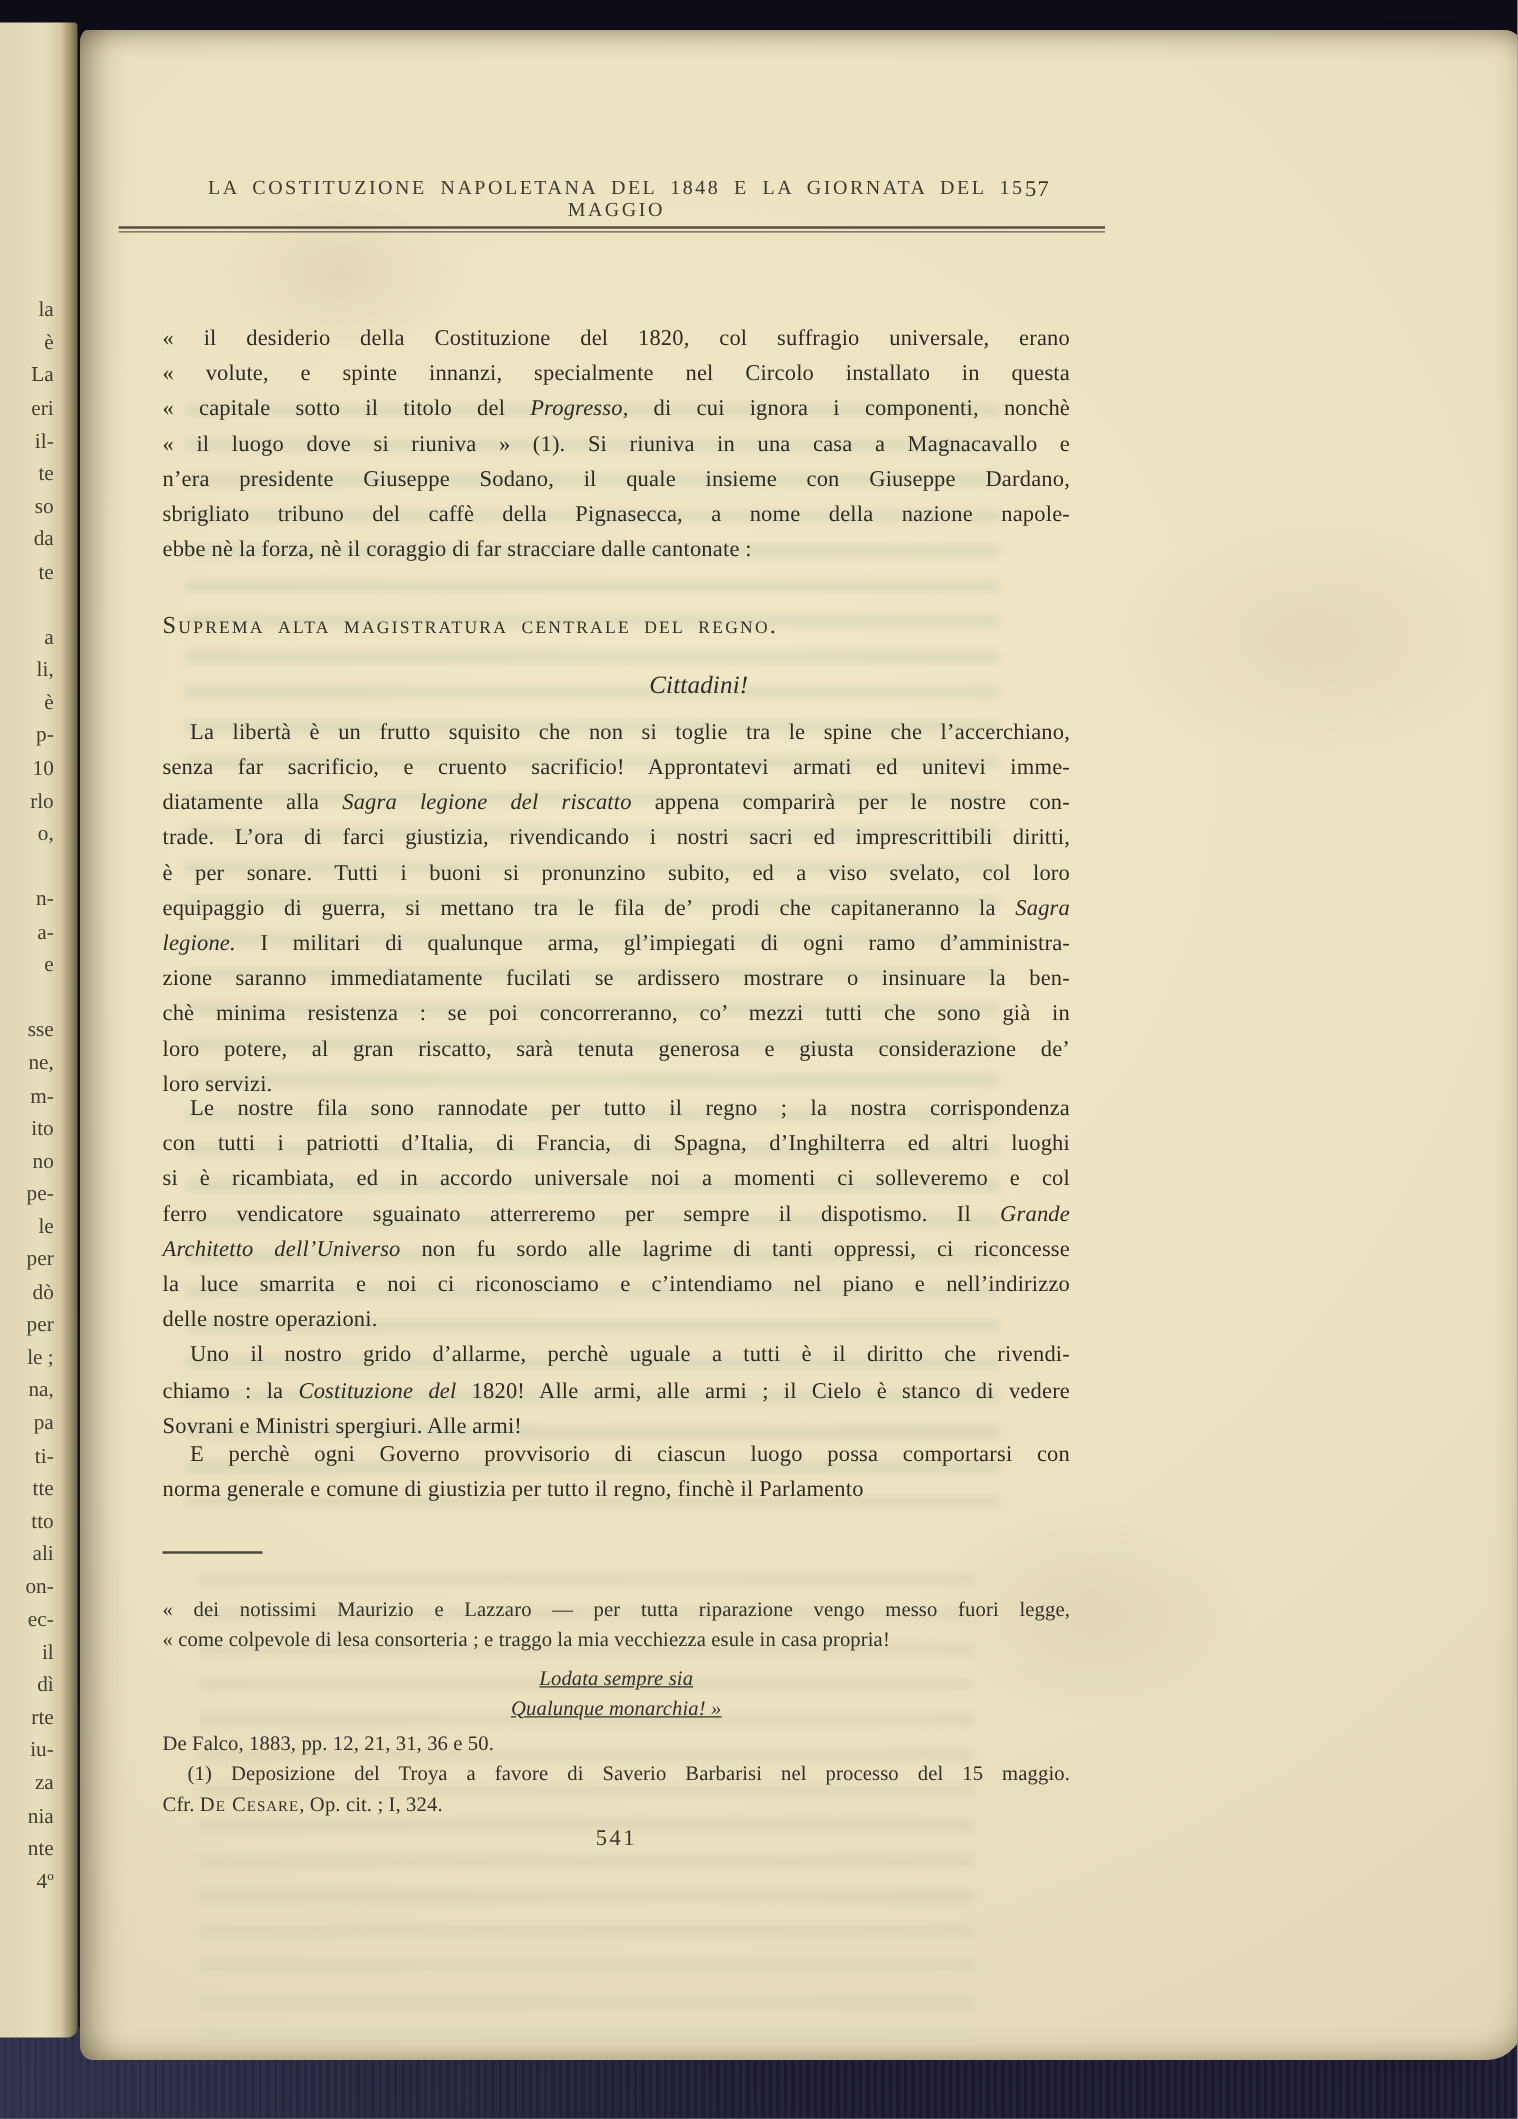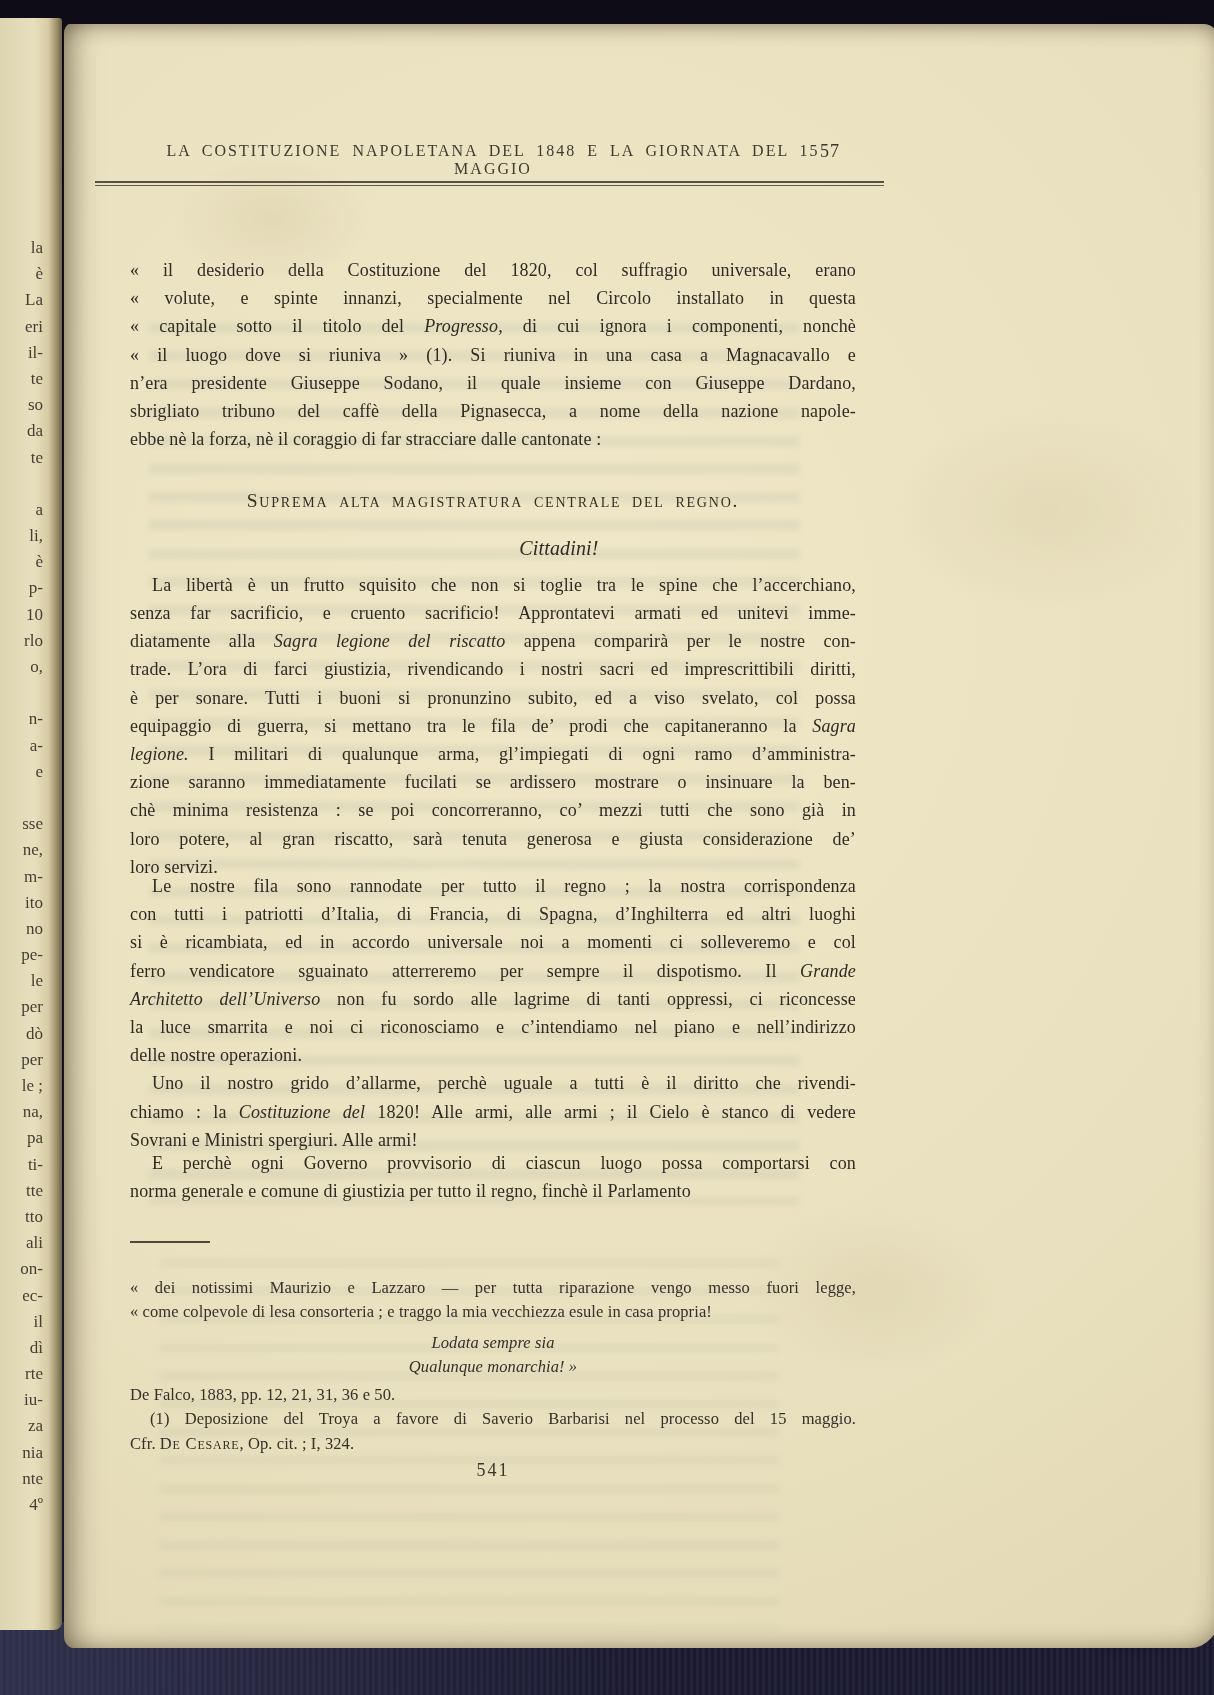--- a/index.html
+++ b/index.html
@@ -90,37 +90,37 @@
   .text-block{
     position:absolute;left:66px;top:212px;width:726px;z-index:5;
     font-size:18px;line-height:28.2px;color:var(--ink);letter-spacing:.15px;margin-top:20px;
   }
   .tline{min-height:28.2px;}
   .just{text-align:justify;text-align-last:justify;}
   .ind{text-indent:22px;}
   em{font-style:italic;}
   .sc{font-variant:small-caps;letter-spacing:.8px;}
   .doc-heading{
-    margin-top:34px;text-align:center;font-variant:small-caps;
+    margin-top:34px;font-variant:small-caps;
     font-size:19.5px;letter-spacing:1.8px;word-spacing:4px;color:#343025;
   }
   .salutation{margin-top:18px;text-align:center;font-style:italic;font-size:20px;transform:translateX(66px);}
   .pA{margin-top:9px;}
   .pB{margin-top:-9px;}
   .pC{margin-top:0;}
   .pD{margin-top:-5px;}
   
   .footnote{
     position:absolute;left:66px;top:1217px;width:726px;z-index:5;
     font-size:16.5px;line-height:23.5px;color:#34302a;letter-spacing:.1px;
   }
   .footnote .tline{min-height:23.5px;}
   .fn-rule{width:80px;height:0;border-top:2px solid rgba(60,55,45,.9);}
   .fn-quote{margin-top:33px;}
-  .fn-verse{margin-top:8px;}
+  .fn-verse{margin-top:8px;text-decoration:underline;}
   .fn-verse .tline{text-align:center;font-style:italic;}
   .fn-refs{margin-top:5px;line-height:24.4px;}
   .fn-refs .tline{min-height:24.4px;}
   .fn-refs .ind{text-indent:20px;}
   .fn-sig{margin-top:3px;font-size:18px;letter-spacing:2px;color:#3a362d;text-align:center;}
 </style>
 </head>
 <body>
 
 <div class="cloth"></div>
@@ -203,21 +203,21 @@
         <div class="tline just"><span>sbrigliato tribuno del caffè della Pignasecca, a nome della nazione napole-</span></div>
         <div class="tline"><span>ebbe nè la forza, nè il coraggio di far stracciare dalle cantonate :</span></div>
       </div>
     <div class="doc-heading">Suprema alta magistratura centrale del regno.</div>
     <div class="salutation">Cittadini!</div>
     <div class="para pA">
         <div class="tline just ind"><span>La libertà è un frutto squisito che non si toglie tra le spine che l’accerchiano,</span></div>
         <div class="tline just"><span>senza far sacrificio, e cruento sacrificio! Approntatevi armati ed unitevi imme-</span></div>
         <div class="tline just"><span>diatamente alla </span><em>Sagra legione del riscatto</em><span> appena comparirà per le nostre con-</span></div>
         <div class="tline just"><span>trade. L’ora di farci giustizia, rivendicando i nostri sacri ed imprescrittibili diritti,</span></div>
-        <div class="tline just"><span>è per sonare. Tutti i buoni si pronunzino subito, ed a viso svelato, col possa</span></div>
+        <div class="tline just"><span>è per sonare. Tutti i buoni si pronunzino subito, ed a viso svelato, col loro</span></div>
         <div class="tline just"><span>equipaggio di guerra, si mettano tra le fila de’ prodi che capitaneranno la </span><em>Sagra</em></div>
         <div class="tline just"><em>legione.</em><span> I militari di qualunque arma, gl’impiegati di ogni ramo d’amministra-</span></div>
         <div class="tline just"><span>zione saranno immediatamente fucilati se ardissero mostrare o insinuare la ben-</span></div>
         <div class="tline just"><span>chè minima resistenza : se poi concorreranno, co’ mezzi tutti che sono già in</span></div>
         <div class="tline just"><span>loro potere, al gran riscatto, sarà tenuta generosa e giusta considerazione de’</span></div>
         <div class="tline"><span>loro servizi.</span></div>
       </div>
     <div class="para pB">
         <div class="tline just ind"><span>Le nostre fila sono rannodate per tutto il regno ; la nostra corrispondenza</span></div>
         <div class="tline just"><span>con tutti i patriotti d’Italia, di Francia, di Spagna, d’Inghilterra ed altri luoghi</span></div>

